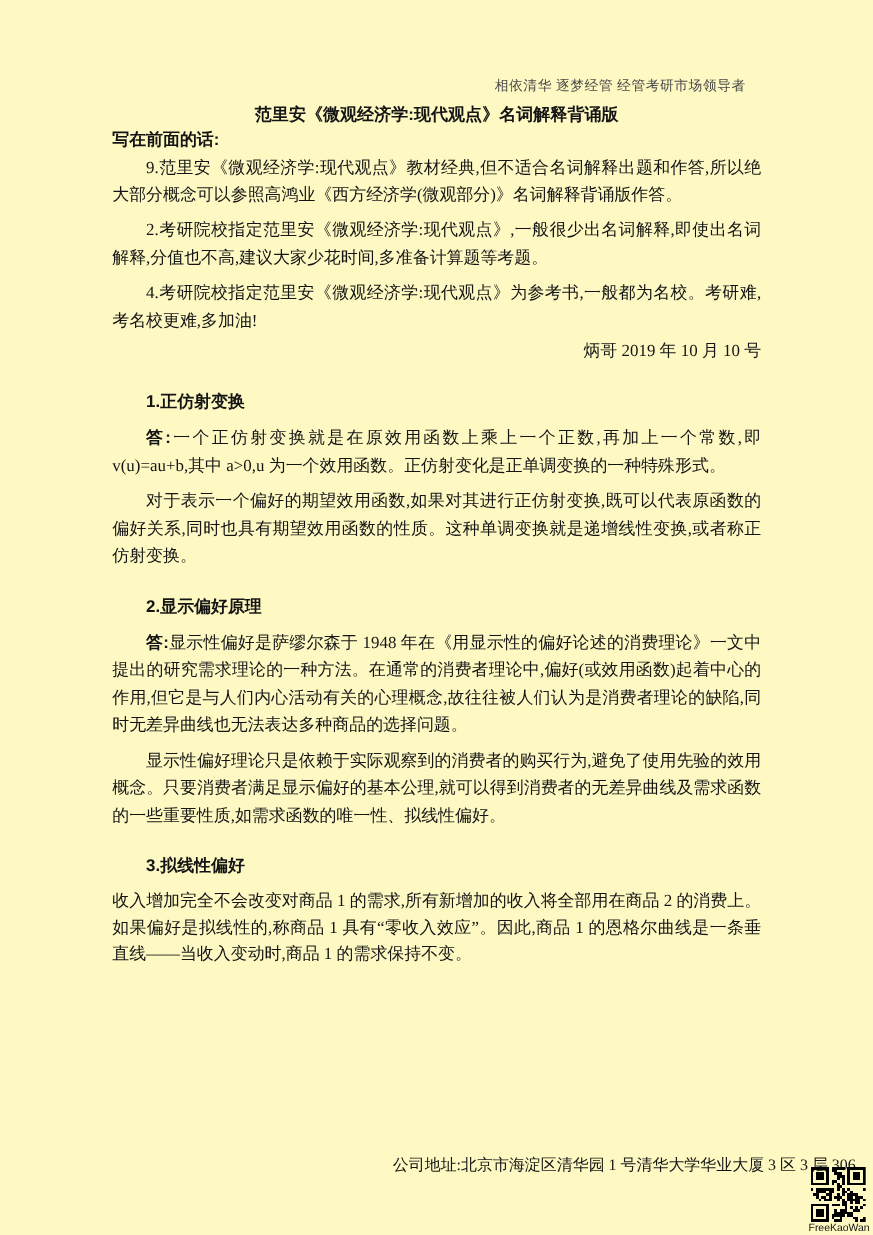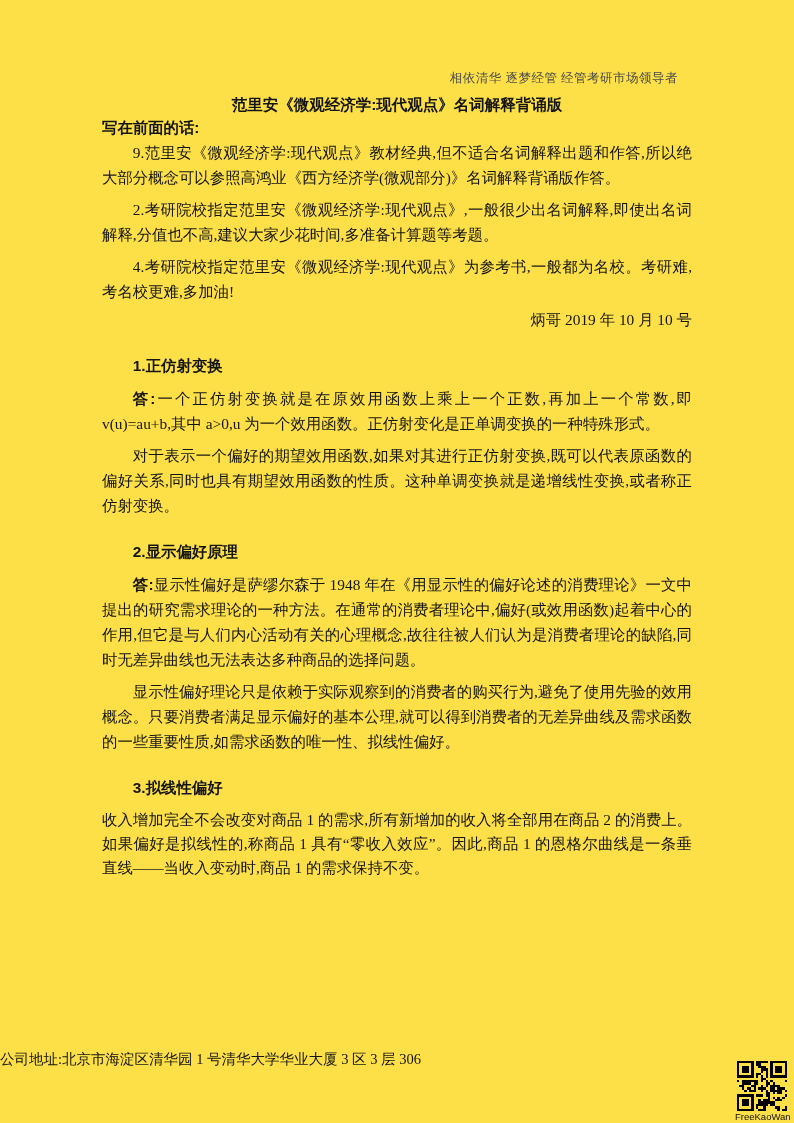--- a/index.html
+++ b/index.html
@@ -1,19 +1,19 @@
 <!DOCTYPE html>
 <html><head>
 <meta charset="utf-8">
 <style>
   html,body{margin:0;padding:0;background:#e8e8e8;}
   .page{
     position:relative;
     width:794px;height:1123px;
-    background:#fde047;
+    background:#fef9c3;
     margin:0 auto;
     overflow:hidden;
     color:#141414;
     font-family:"Liberation Serif","DejaVu Serif",serif;
   }
   .content{padding:70px 102px 0 102px;}
   .tagline{
     font-size:12.5px;color:#4a4a4a;text-align:right;
     padding-right:14px;letter-spacing:0.5px;line-height:16px;
     font-family:"Liberation Serif","DejaVu Serif",serif;
@@ -40,22 +40,22 @@
     font-family:"Liberation Sans","DejaVu Sans",sans-serif;line-height:25px;
   }
   .ans-label{
     font-weight:700;
     font-family:"Liberation Sans","DejaVu Sans",sans-serif;
   }
   .para + .para{margin-top:7px;}
   .math-para{line-height:38px;}
   .tight-para{line-height:24px;text-indent:0;margin-top:0;}
   .footer{
-    position:absolute;left:0;right:4px;bottom:54px;
-    text-align:left;font-size:14.5px;color:#141414;
+    position:absolute;left:0;right:16px;bottom:54px;
+    text-align:right;font-size:14.5px;color:#141414;
   }
   .qr-wrap{
     position:absolute;right:5px;bottom:1px;width:54px;text-align:center;
   }
   .qr-wrap svg{width:50px;height:50px;display:block;margin:0 auto;}
   .qr-caption{
     font-size:9.5px;line-height:11px;color:#111;
     font-family:"Liberation Sans","DejaVu Sans",sans-serif;
     white-space:nowrap;
   }

